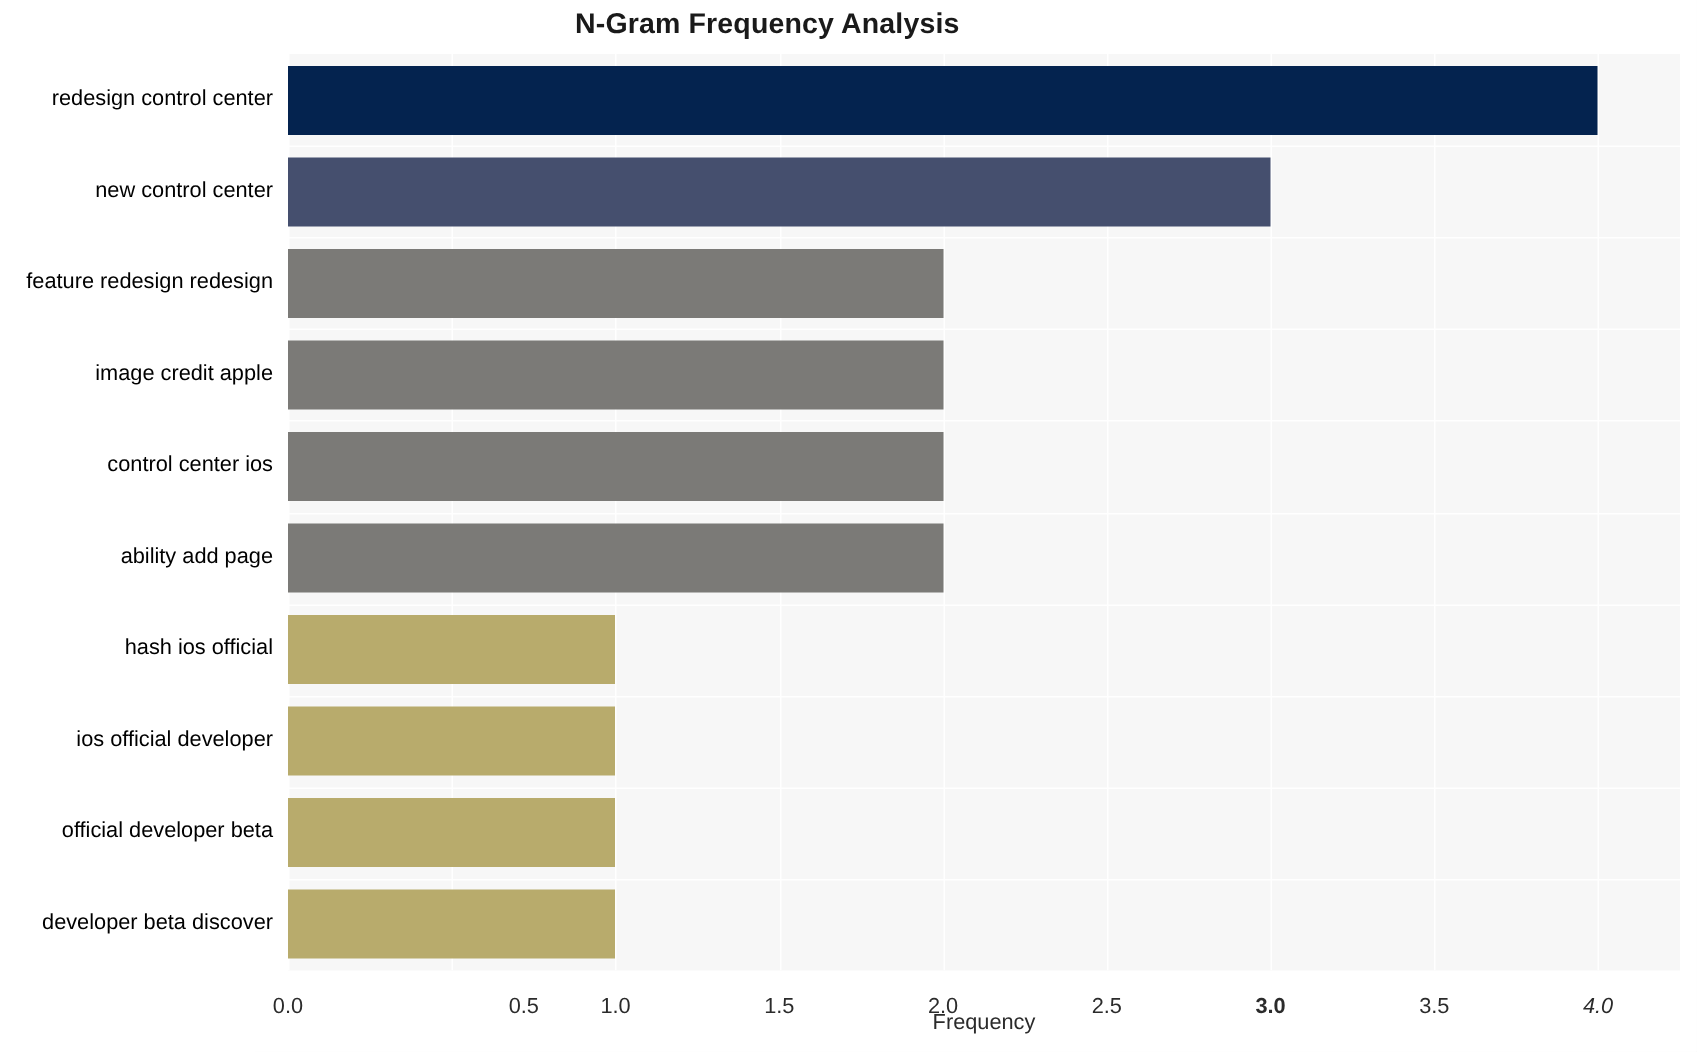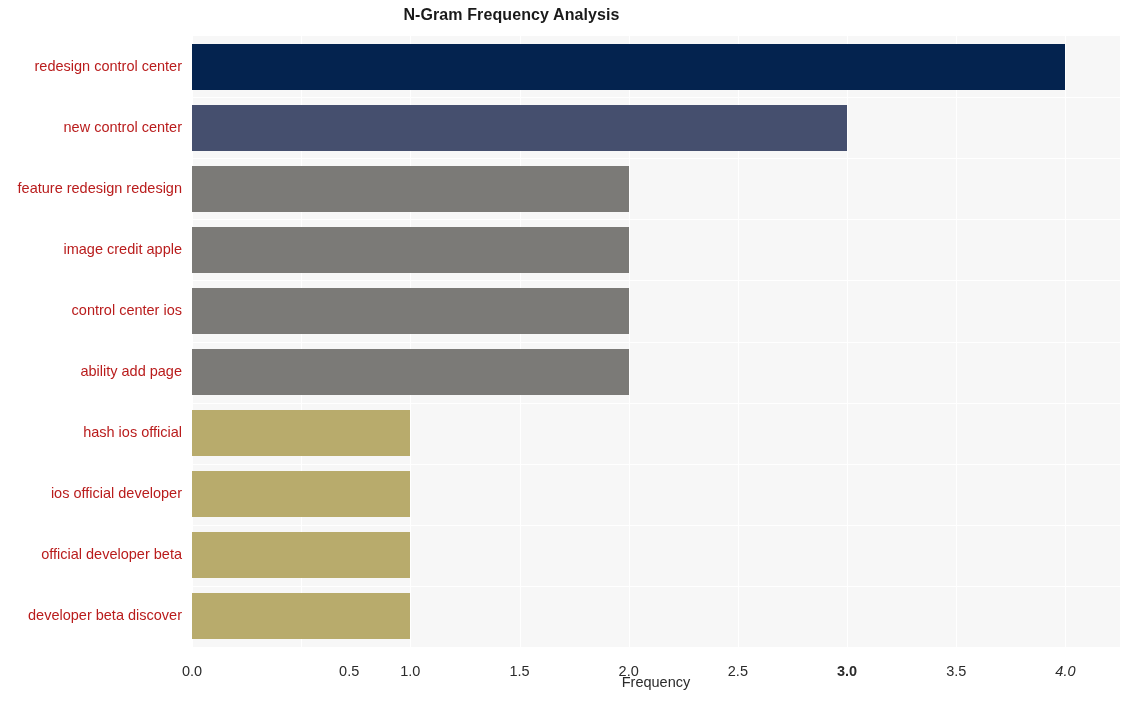--- a/index.html
+++ b/index.html
@@ -18,21 +18,21 @@
     width: 1131px;
     height: 701px;
     background: #ffffff;
   }
   #chart-title {
     position: absolute;
     left: 0;
     top: 6px;
     width: 1023px;
     text-align: center;
-    font-size: 16px;
+    font-size: 19px;
     font-weight: bold;
     color: #1a1a1a;
     letter-spacing: 0.1px;
   }
   
   #plot-area {
     position: absolute;
     left: 192px;
     top: 36px;
     width: 928px;
@@ -66,21 +66,21 @@
     top: 0;
     height: 100%;
   }
   
   .ytick {
     position: absolute;
     right: 0;
     width: 182px;
     text-align: right;
     font-size: 14.5px;
-    color: #b91c1c;
+    color: #000000;
     white-space: nowrap;
   }
   #y-axis {
     position: absolute;
     left: 0;
     top: 36px;
     width: 182px;
     height: 611px;
   }
   

